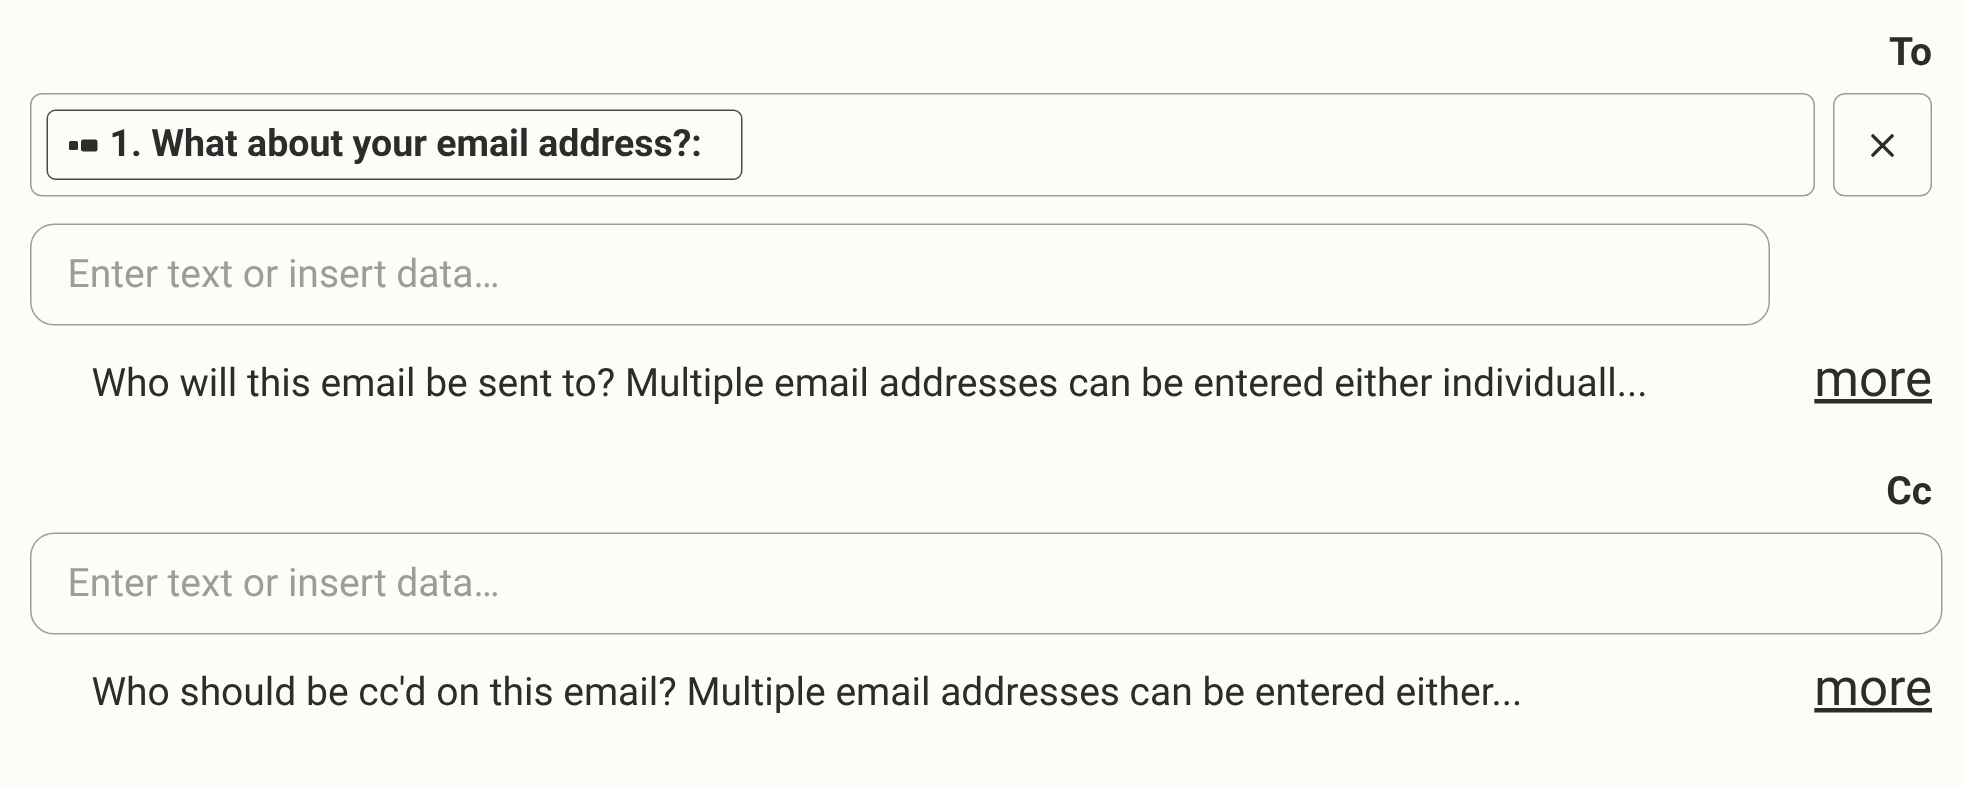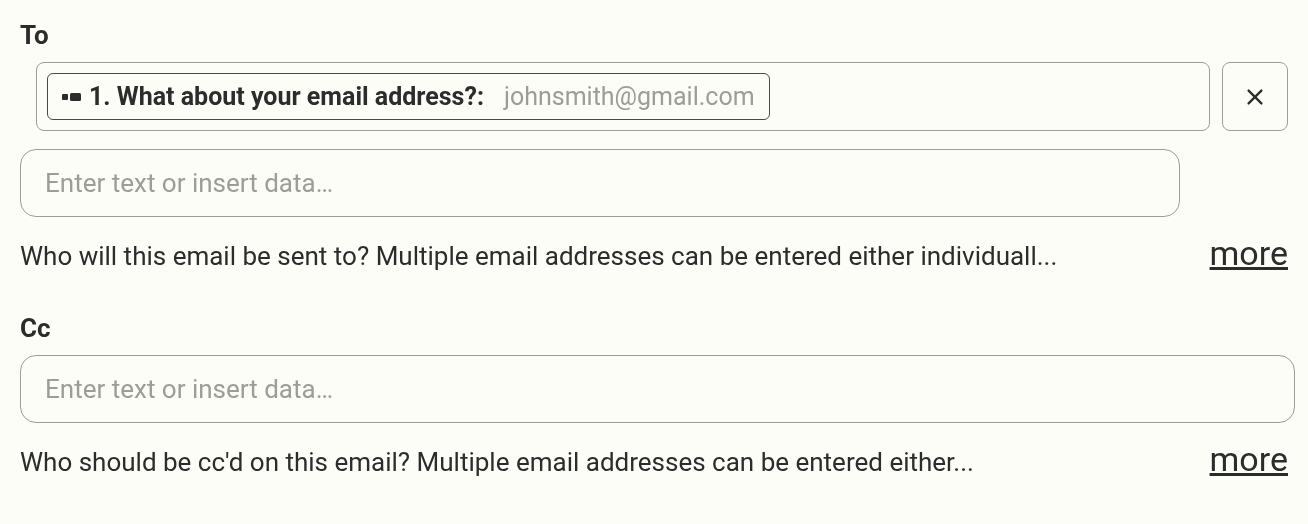--- a/index.html
+++ b/index.html
@@ -16,27 +16,27 @@
     }
     .field-group {
       margin-bottom: 40px;
     }
     .field-label {
       font-size: 26px;
       font-weight: 700;
       color: #2c2c2c;
       margin-bottom: 12px;
       display: block;
+      text-align: right;
     }
     .to-row {
       display: flex;
       gap: 12px;
       margin-bottom: 18px;
       align-items: stretch;
-      margin-left: 16px;
     }
     .chip-container {
       flex: 1;
       border: 1px solid #9e9e96;
       border-radius: 8px;
       padding: 10px;
       display: flex;
       align-items: center;
       background: #fdfdf8;
     }
@@ -108,20 +108,21 @@
       margin-bottom: 16px;
     }
     .text-input::placeholder {
       color: #9d9d95;
     }
     .help-row {
       display: flex;
       justify-content: space-between;
       align-items: baseline;
       gap: 20px;
+      margin-left: 41px;
     }
     .help-text {
       font-size: 26px;
       color: #2c2c2c;
       flex: 1;
       overflow: hidden;
       white-space: nowrap;
       text-overflow: ellipsis;
     }
     .more-link {
@@ -140,21 +141,20 @@
 
 <div class="field-group">
   <label class="field-label">To</label>
 
   <div class="to-row">
     <div class="chip-container">
       <div class="chip">
         <span class="chip-icon"></span>
         <span class="chip-label">1. What about your email address?:</span>
         <span>&nbsp;</span>
-        <span class="chip-value">johnsmith@gmail.com</span>
       </div>
     </div>
     <button class="remove-btn" aria-label="Remove">
       <svg viewBox="0 0 24 24" fill="none" stroke="currentColor" stroke-width="2.5" stroke-linecap="round">
         <line x1="5" y1="5" x2="19" y2="19"></line>
         <line x1="19" y1="5" x2="5" y2="19"></line>
       </svg>
     </button>
   </div>
 

